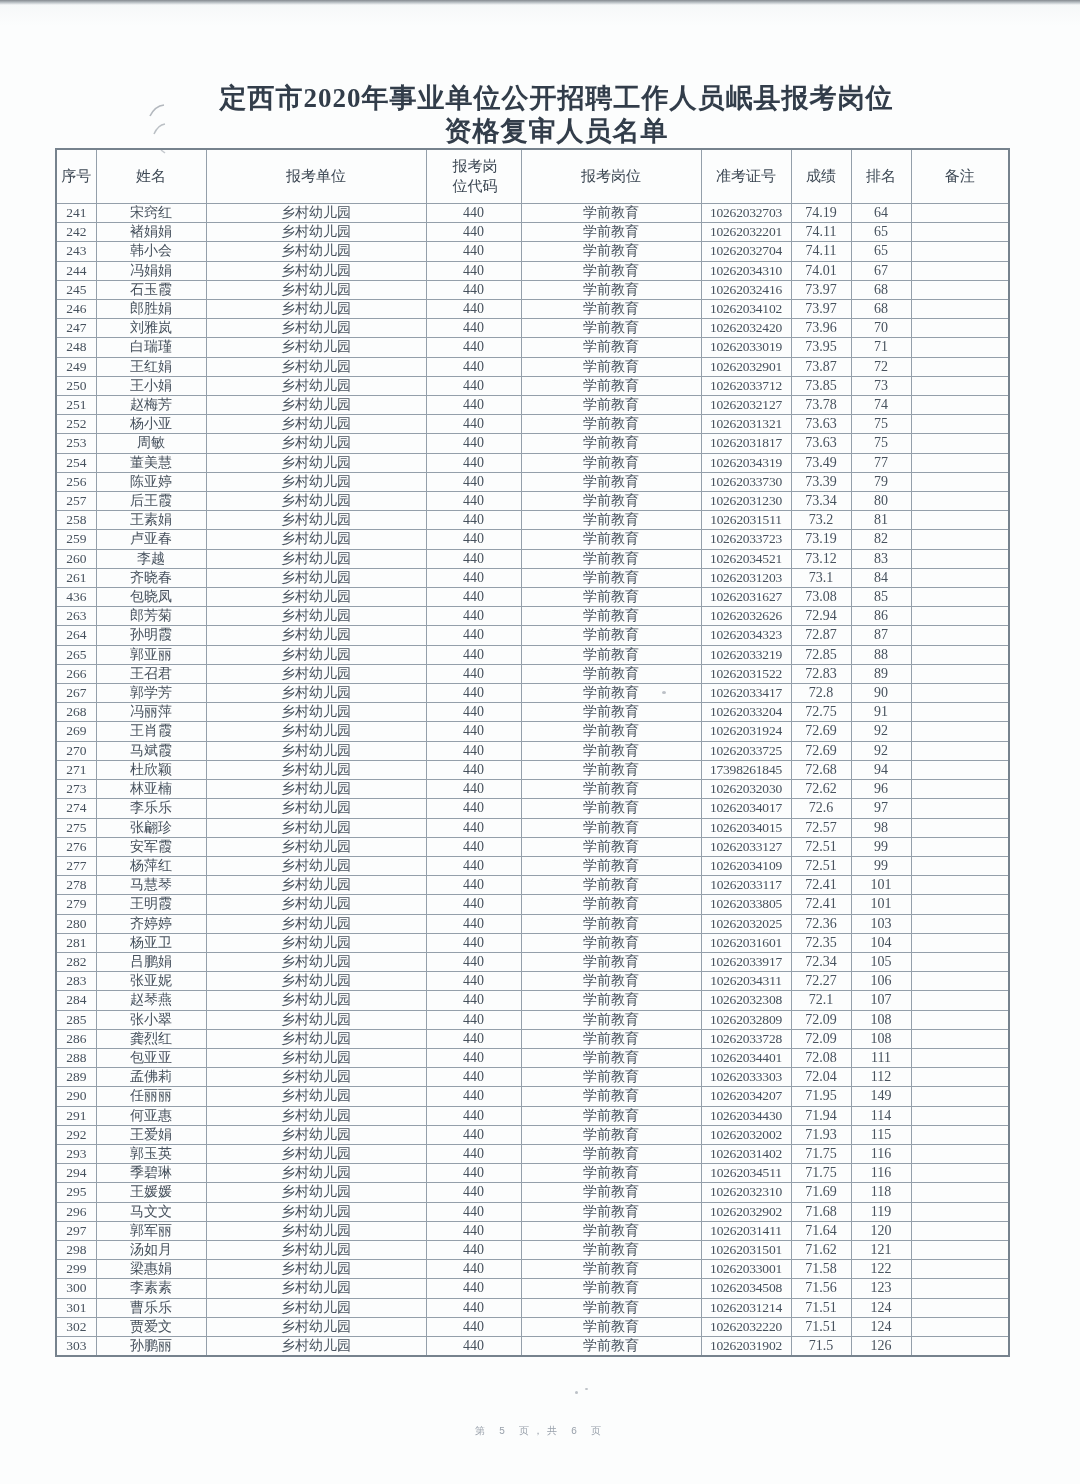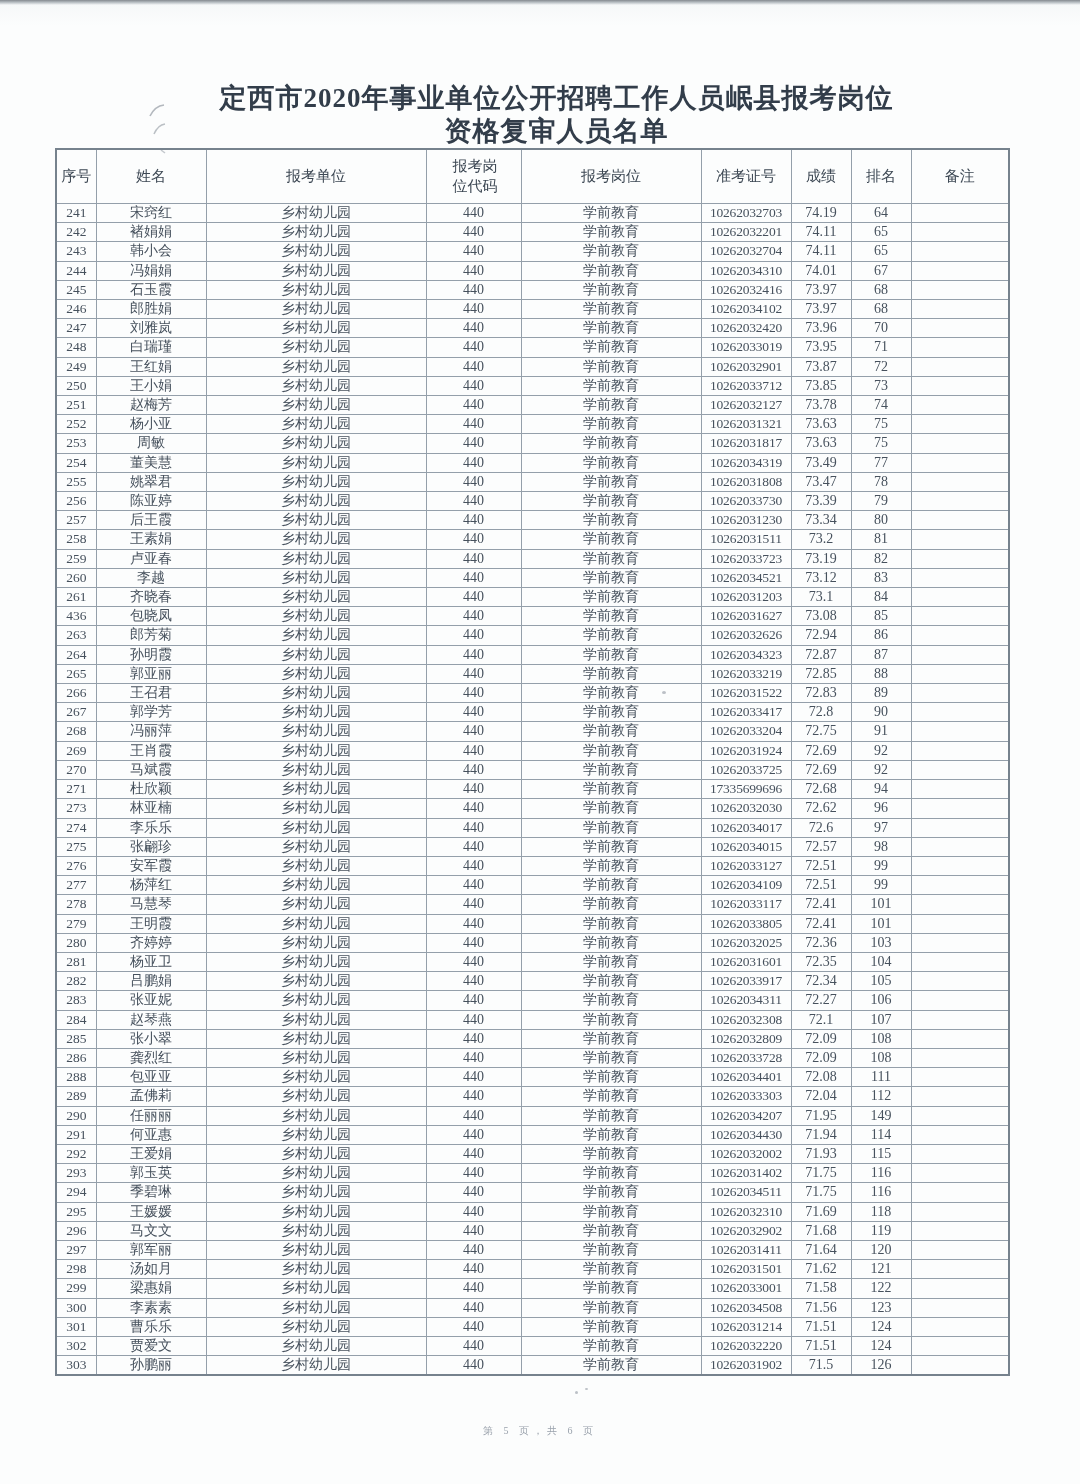--- a/index.html
+++ b/index.html
@@ -48,21 +48,21 @@
   .col-name{width:110px;}
   .col-unit{width:220px;}
   .col-code{width:95px;}
   .col-position{width:180px;}
   .col-ticket{width:90px;}
   .col-score{width:60px;}
   .col-rank{width:60px;}
   .col-remark{width:98px;}
   .footer{
     position:absolute;left:0;right:0;top:1424px;text-align:center;
-    font-size:10px;color:#9aa2ac;letter-spacing:4px;
+    font-size:10px;color:#9aa2ac;letter-spacing:4px;font-family:Liberation Mono, monospace;
   }
 </style>
 </head>
 <body>
 
 <div class="sheet">
 
   <div class="scan-edge"></div>
 
   <svg class="pen-marks" viewBox="0 0 48 64">
@@ -253,31 +253,20 @@
           <td class="col-name">董美慧</td>
           <td class="col-unit">乡村幼儿园</td>
           <td class="col-code">440</td>
           <td class="col-position">学前教育</td>
           <td class="col-ticket">10262034319</td>
           <td class="col-score">73.49</td>
           <td class="col-rank">77</td>
           <td class="col-remark"></td>
         </tr>
         <tr>
-          <td class="col-no">255</td>
-          <td class="col-name">姚翠君</td>
-          <td class="col-unit">乡村幼儿园</td>
-          <td class="col-code">440</td>
-          <td class="col-position">学前教育</td>
-          <td class="col-ticket">10262031808</td>
-          <td class="col-score">73.47</td>
-          <td class="col-rank">78</td>
-          <td class="col-remark"></td>
-        </tr>
-        <tr>
           <td class="col-no">256</td>
           <td class="col-name">陈亚婷</td>
           <td class="col-unit">乡村幼儿园</td>
           <td class="col-code">440</td>
           <td class="col-position">学前教育</td>
           <td class="col-ticket">10262033730</td>
           <td class="col-score">73.39</td>
           <td class="col-rank">79</td>
           <td class="col-remark"></td>
         </tr>
@@ -434,21 +423,21 @@
           <td class="col-score">72.69</td>
           <td class="col-rank">92</td>
           <td class="col-remark"></td>
         </tr>
         <tr>
           <td class="col-no">271</td>
           <td class="col-name">杜欣颖</td>
           <td class="col-unit">乡村幼儿园</td>
           <td class="col-code">440</td>
           <td class="col-position">学前教育</td>
-          <td class="col-ticket">17335699696</td>
+          <td class="col-ticket">17398261845</td>
           <td class="col-score">72.68</td>
           <td class="col-rank">94</td>
           <td class="col-remark"></td>
         </tr>
         <tr>
           <td class="col-no">273</td>
           <td class="col-name">林亚楠</td>
           <td class="col-unit">乡村幼儿园</td>
           <td class="col-code">440</td>
           <td class="col-position">学前教育</td>

